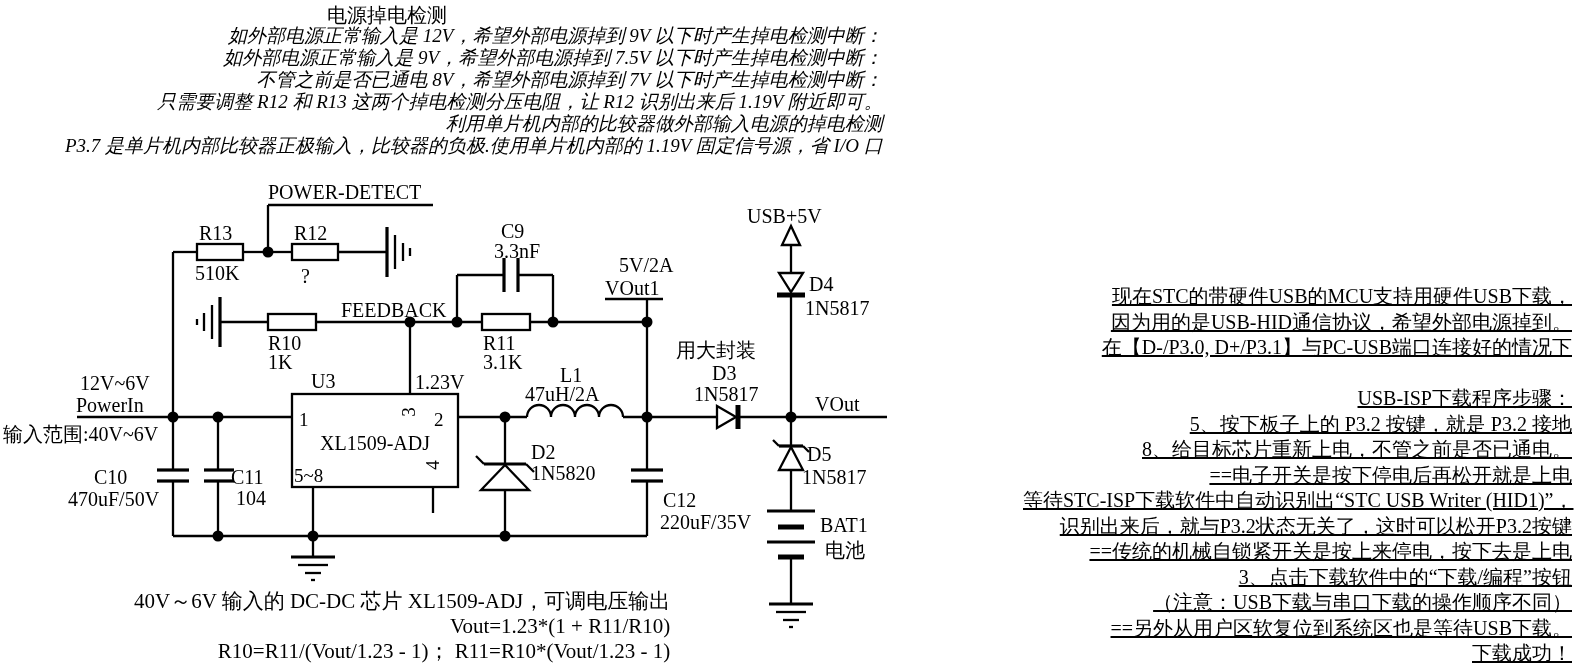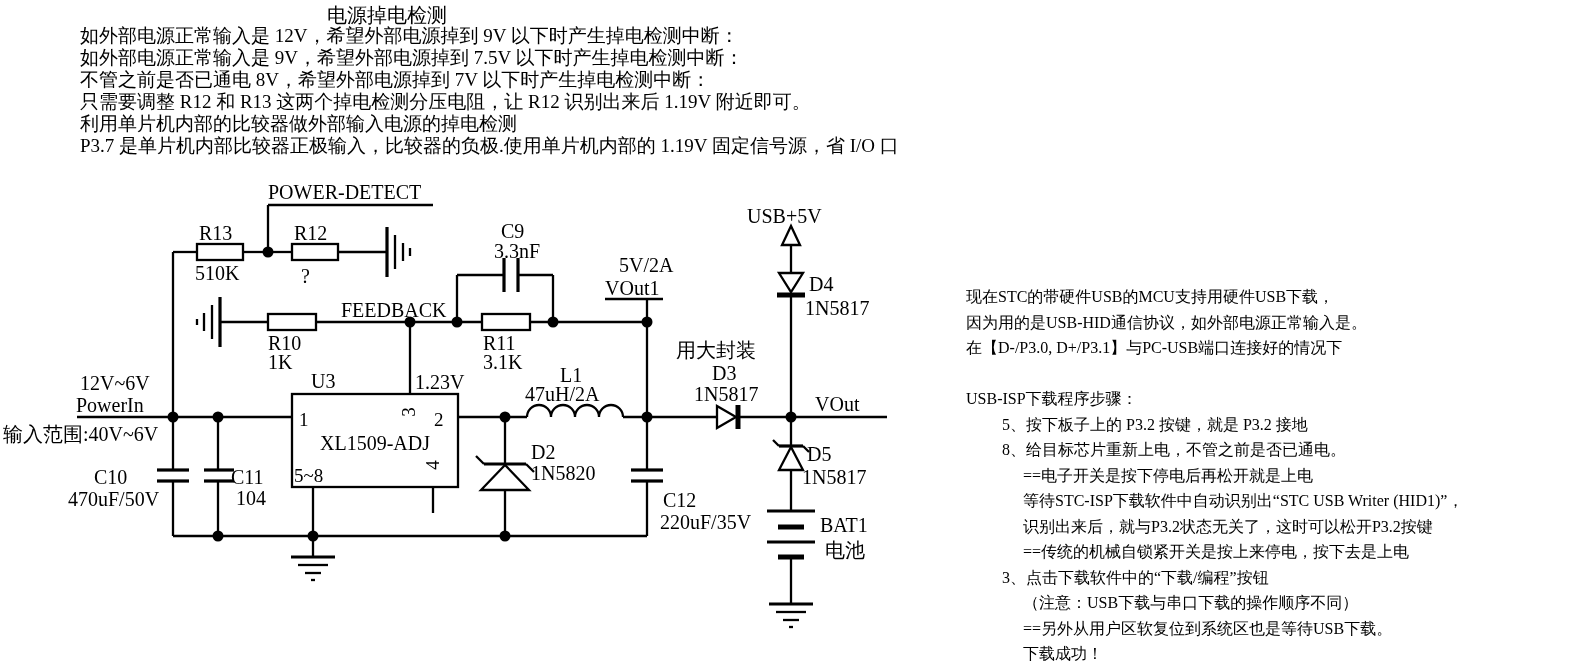--- a/index.html
+++ b/index.html
@@ -1,24 +1,24 @@
 <!DOCTYPE html>
 <html><head>
 <meta charset="utf-8">
 <style>
   html,body{margin:0;padding:0;background:#fff;}
   .page{
     position:relative;width:1576px;height:665px;background:#ffffff;color:#000;
     font-family:"Liberation Serif","DejaVu Serif",serif;overflow:hidden;
   }
-  .abs{position:absolute;white-space:nowrap;}
+  .abs{position:absolute;white-space:nowrap;text-align:right;}
   .top-title{left:327px;top:2px;font-size:20px;}
-  .top-lines{left:80px;top:25px;font-size:19px;line-height:22px;}
+  .top-lines{left:65px;top:25px;font-size:19px;line-height:22px;font-style:italic;}
   .top-lines div{white-space:nowrap;}
-  .right-block{left:966px;top:284px;font-size:16px;line-height:25.5px;width:606px;}
+  .right-block{left:966px;top:284px;font-size:20px;line-height:25.5px;width:606px;text-decoration:underline;}
   .right-block div{white-space:nowrap;}
   .right-block .spacer{height:25.5px;}
   .right-block .ind1{padding-left:36px;}
   .right-block .ind2{padding-left:57px;}
   .bottom-block{left:134px;top:589px;font-size:21px;line-height:25px;}
   svg.schematic{position:absolute;left:0;top:0;}
   svg text{fill:#000;font-family:"Liberation Serif","DejaVu Serif",serif;font-size:20px;}
   svg text.pin{font-size:19px;}
   svg .w{stroke:#000;stroke-width:2.3;fill:none;}
   svg .thick{stroke:#000;stroke-width:3.2;fill:none;}
@@ -37,36 +37,41 @@
     <div>如外部电源正常输入是 12V，希望外部电源掉到 9V 以下时产生掉电检测中断：</div>
     <div>如外部电源正常输入是 9V，希望外部电源掉到 7.5V 以下时产生掉电检测中断：</div>
     <div>不管之前是否已通电 8V，希望外部电源掉到 7V 以下时产生掉电检测中断：</div>
     <div>只需要调整 R12 和 R13 这两个掉电检测分压电阻，让 R12 识别出来后 1.19V 附近即可。</div>
     <div>利用单片机内部的比较器做外部输入电源的掉电检测</div>
     <div>P3.7 是单片机内部比较器正极输入，比较器的负极.使用单片机内部的 1.19V 固定信号源，省 I/O 口</div>
   </div>
 
   <div class="abs right-block">
     <div>现在STC的带硬件USB的MCU支持用硬件USB下载，</div>
-    <div>因为用的是USB-HID通信协议，如外部电源正常输入是。</div>
+    <div>因为用的是USB-HID通信协议，希望外部电源掉到。</div>
     <div>在【D-/P3.0, D+/P3.1】与PC-USB端口连接好的情况下</div>
     <div class="spacer"></div>
     <div>USB-ISP下载程序步骤：</div>
     <div class="ind1">5、按下板子上的 P3.2 按键，就是 P3.2 接地</div>
     <div class="ind1">8、给目标芯片重新上电，不管之前是否已通电。</div>
     <div class="ind2">==电子开关是按下停电后再松开就是上电</div>
     <div class="ind2">等待STC-ISP下载软件中自动识别出“STC USB Writer (HID1)”，</div>
     <div class="ind2">识别出来后，就与P3.2状态无关了，这时可以松开P3.2按键</div>
     <div class="ind2">==传统的机械自锁紧开关是按上来停电，按下去是上电</div>
     <div class="ind1">3、点击下载软件中的“下载/编程”按钮</div>
     <div class="ind2">（注意：USB下载与串口下载的操作顺序不同）</div>
     <div class="ind2">==另外从用户区软复位到系统区也是等待USB下载。</div>
     <div class="ind2">下载成功！</div>
   </div>
 
+  <div class="abs bottom-block">
+    <div>40V～6V 输入的 DC-DC 芯片 XL1509-ADJ，可调电压输出</div>
+    <div>Vout=1.23*(1 + R11/R10)</div>
+    <div>R10=R11/(Vout/1.23 - 1)；  R11=R10*(Vout/1.23 - 1)</div>
+  </div>
 
   <svg class="schematic" width="1576" height="665" viewBox="0 0 1576 665">
 
     <g>
       <line class="w" x1="268" y1="205" x2="433" y2="205"></line>
       <line class="w" x1="268" y1="205" x2="268" y2="252"></line>
       <text x="268" y="199">POWER-DETECT</text>
     </g>
 
     <g>

